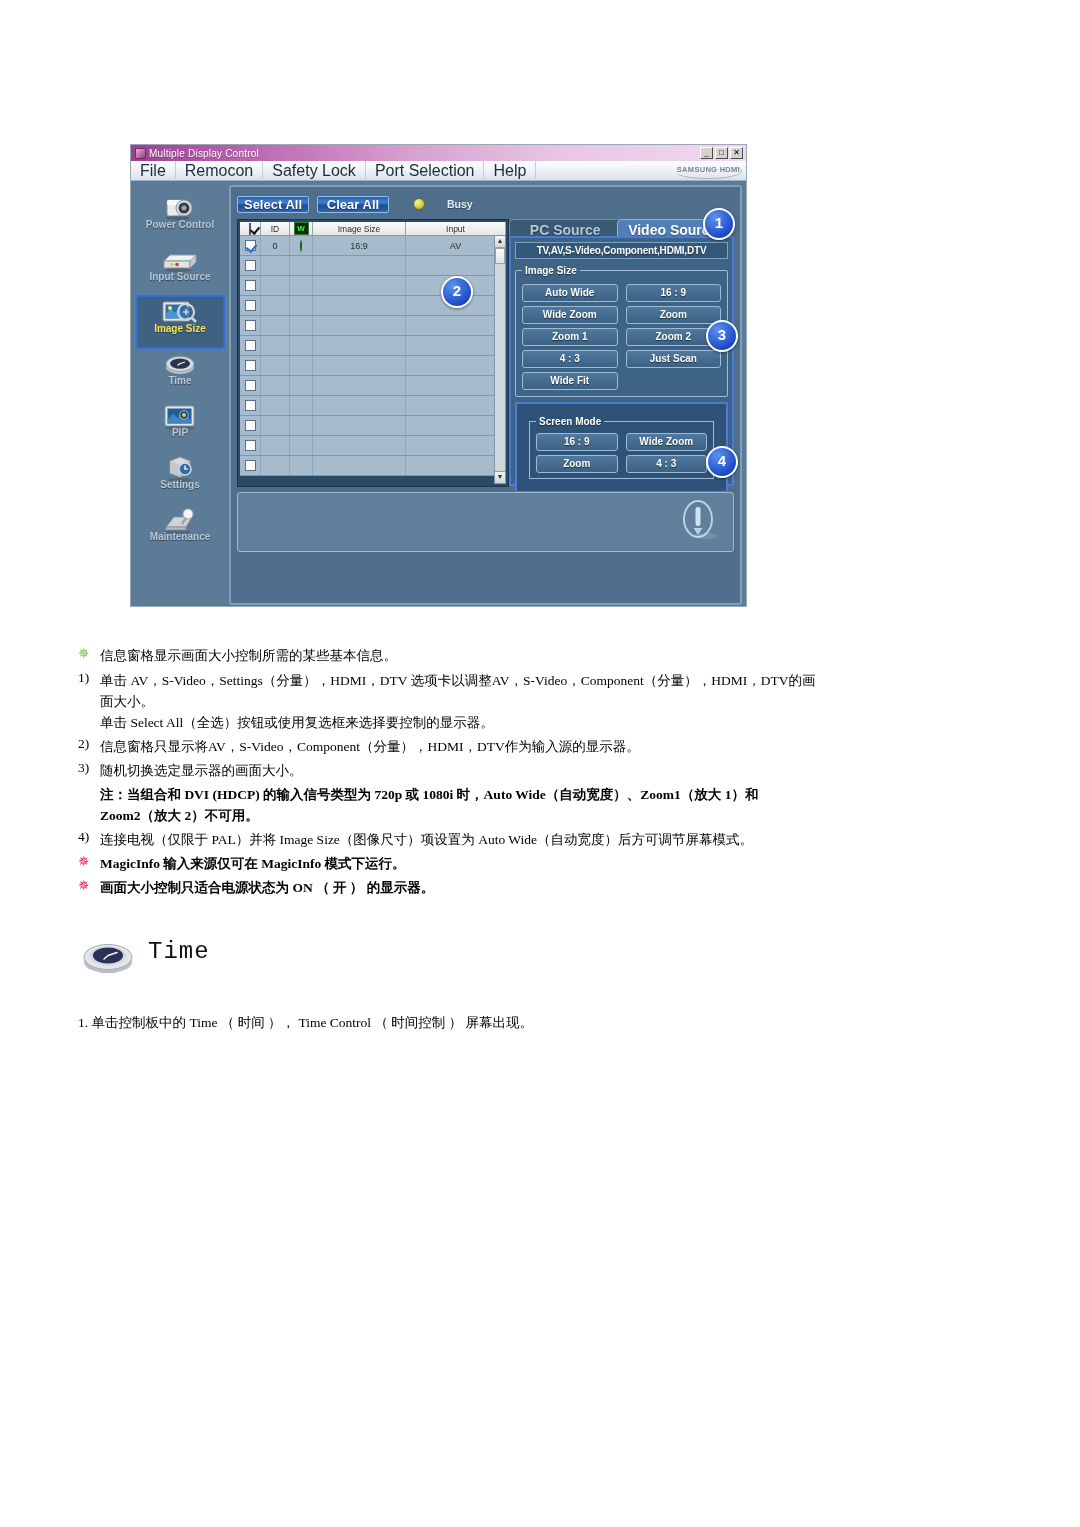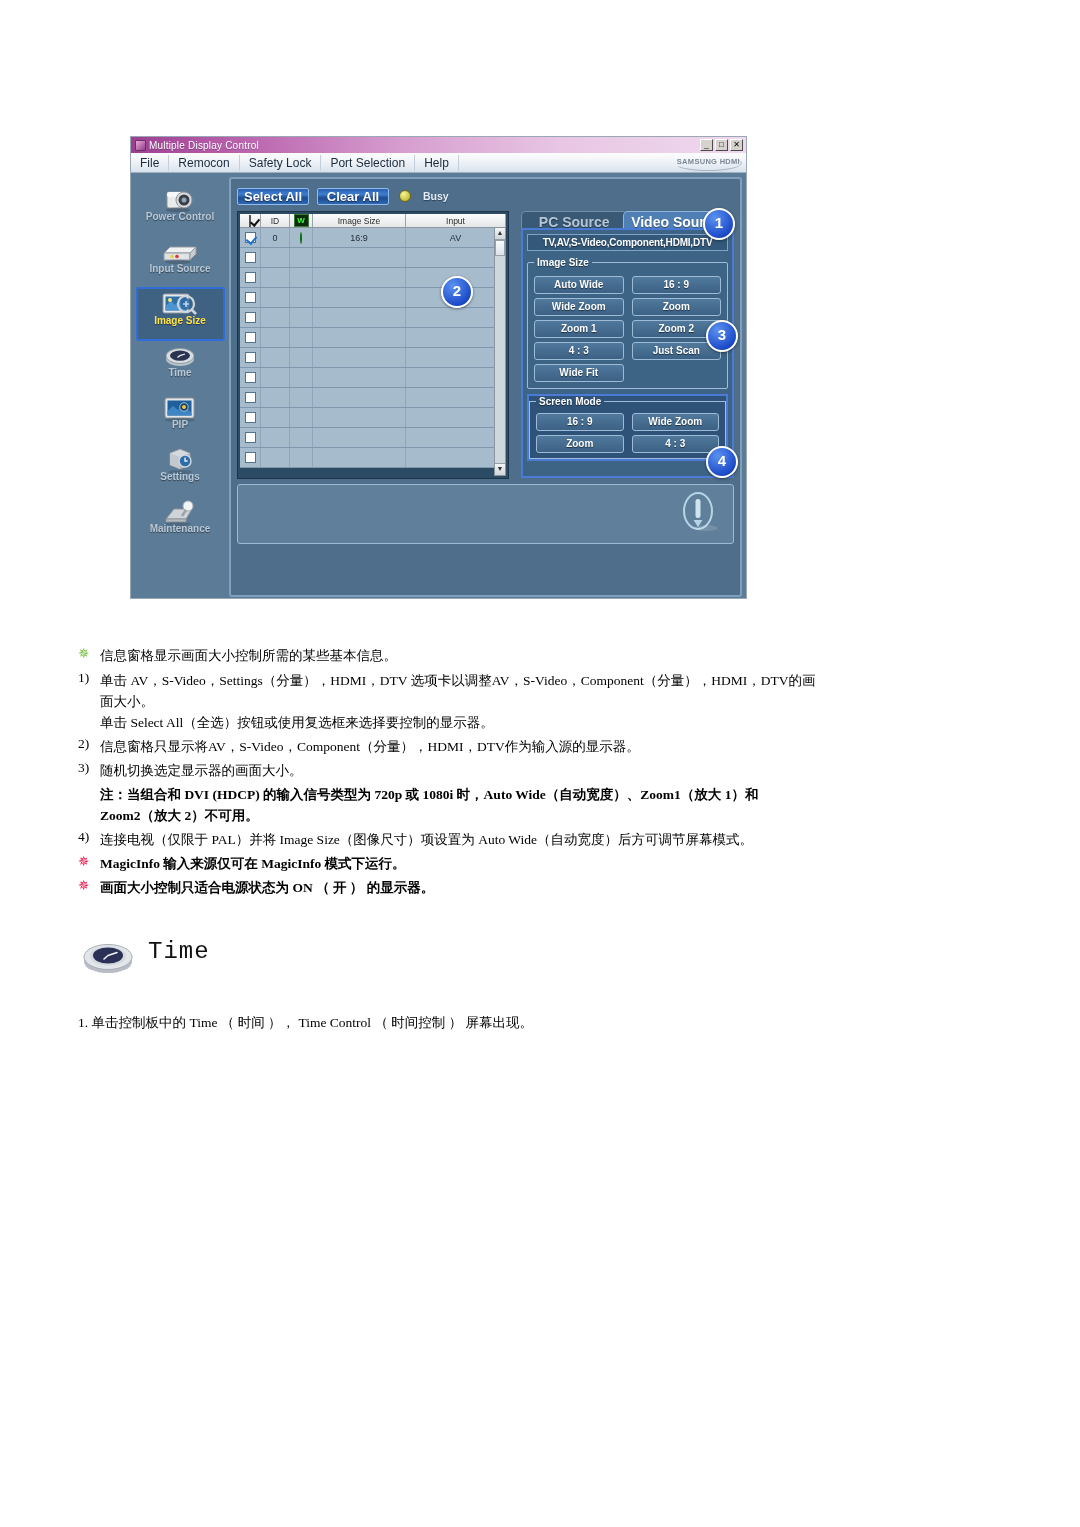--- a/index.html
+++ b/index.html
@@ -6,21 +6,21 @@
     margin: 0; padding: 0;
     width: 1080px; height: 1527px;
     background: #ffffff;
     font-family: "Liberation Serif", serif;
     overflow: hidden;
   }
   .page { position: relative; width: 1080px; height: 1527px; }
 
   
   .app-window {
-    position: absolute; left: 130px; top: 136px;
+    position: absolute; left: 130px; top: 144px;
     width: 617px; height: 463px;
     background: #5c7b96;
     border: 1px solid #9aa7b4;
     box-sizing: border-box;
     font-family: "Liberation Sans", sans-serif;
   }
   .titlebar {
     height: 16px;
     background: linear-gradient(to right, #9c3f91 0%, #b55ba8 14%, #d79fd0 45%, #e8c6e4 70%, #efd9ee 100%);
     display: flex; align-items: center;
@@ -48,21 +48,21 @@
     font-size: 8px; color: #000; line-height: 10px; text-align: center;
   }
   .menubar {
     height: 19px;
     background: linear-gradient(to bottom,#fdfdfe 0%, #eef2f7 50%, #d8e2ec 100%);
     border-bottom: 1px solid #9fb0c0;
     display: flex; align-items: center;
     position: relative;
   }
   .menu-item {
-    font-size: 12px; color: #1a2c3d;
+    font-size: 16px; color: #1a2c3d;
     padding: 1px 9px;
     border-right: 1px solid #c3cfdb;
     white-space: nowrap;
   }
   .brand {
     position: absolute; right: 6px; top: 4px;
     font-size: 7.5px; color: #7b8795; font-weight: bold;
     letter-spacing: .3px;
   }
   .brand-arc {
@@ -106,29 +106,29 @@
   .topbar { display: flex; align-items: center; height: 22px; gap: 8px; }
   .btn-sel {
     width: 72px; height: 17px;
     background: linear-gradient(to bottom,#2a5fae 0%, #3f7fd0 35%, #1d4c90 60%, #2e69b4 100%);
     border: 1px solid #8fbce8; border-radius: 2px;
     color: #fff; font-size: 13px; font-weight: bold;
     text-align: center; line-height: 15px;
     text-shadow: 0 1px 1px rgba(0,0,0,.5);
     box-sizing: border-box;
   }
-  .busy { display: flex; align-items: center; gap: 12px; margin-left: 2px; }
+  .busy { display: flex; align-items: center; gap: 22px; margin-left: 16px; }
   .busy-dot {
     width: 10px; height: 10px; border-radius: 50%;
     background: radial-gradient(circle at 35% 30%, #f7f49a, #c9c13a 70%, #8d8720);
     border: 1px solid #6f6a18;
   }
   .busy-label { font-size: 10.5px; color: #e6eef5; font-weight: bold; text-shadow: 0 1px 1px rgba(0,0,0,.4); }
 
-  .panel-main { display: flex; gap: 12px; margin-top: 4px; height: 268px; }
+  .panel-main { display: flex; gap: 0; margin-top: 4px; height: 268px; }
 
   
   .table-wrap {
     width: 272px; background: #2b4a63;
     border: 1px solid #1d3448; box-sizing: border-box;
     padding: 2px; position: relative;
   }
   table.grid { width: 100%; border-collapse: collapse; table-layout: fixed; }
   table.grid th {
     background: linear-gradient(to bottom,#fbfbfb,#e3e6e8);
@@ -230,21 +230,21 @@
     background: linear-gradient(to bottom,#50799d 0%, #3c6184 100%);
     border: 1px solid #9cbbd6; border-radius: 3px;
     color: #ffffff; font-size: 10px; font-weight: bold;
     text-align: center; line-height: 16px;
     text-shadow: 0 1px 1px rgba(0,0,0,.55);
     box-sizing: border-box;
   }
   .sbtn.blank { visibility: hidden; }
   .screen-mode {
     border: 2px solid #4b7bd6; background:#2f5378;
-    margin-top: 5px; padding: 0;
+    margin-top: 5px; padding: 12px;
   }
   fieldset.grp2 {
     border: 1px solid #9fbdd8; margin: 0; padding: 2px 6px 5px 6px;
   }
   fieldset.grp2 legend {
     font-size: 10px; font-weight: bold; color: #ffffff; padding: 0 3px;
     text-shadow: 0 1px 1px rgba(0,0,0,.5);
   }
 
   

